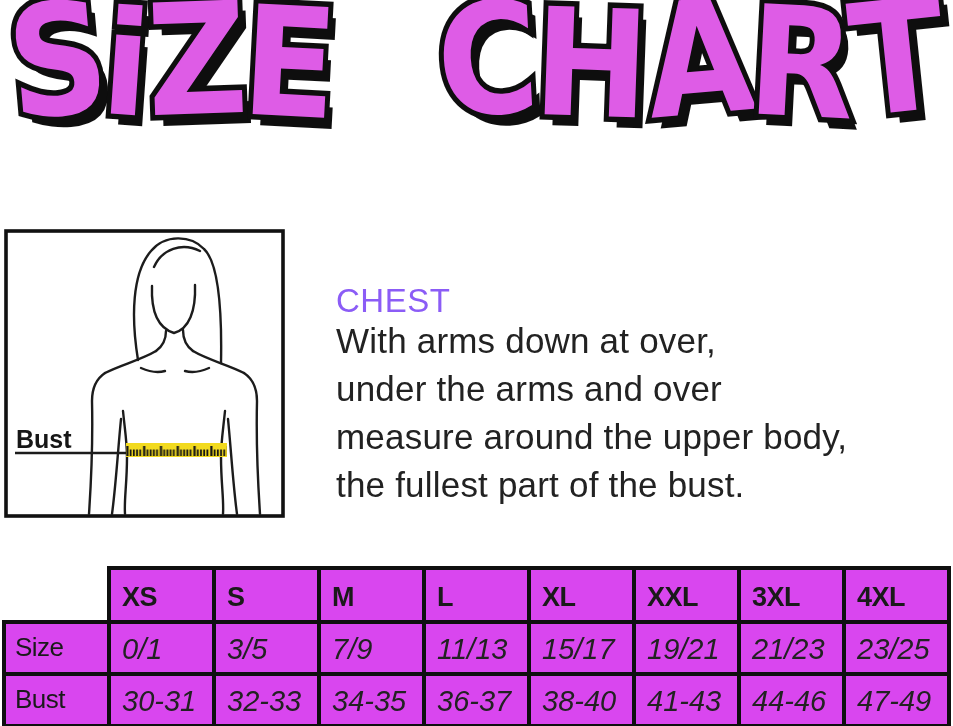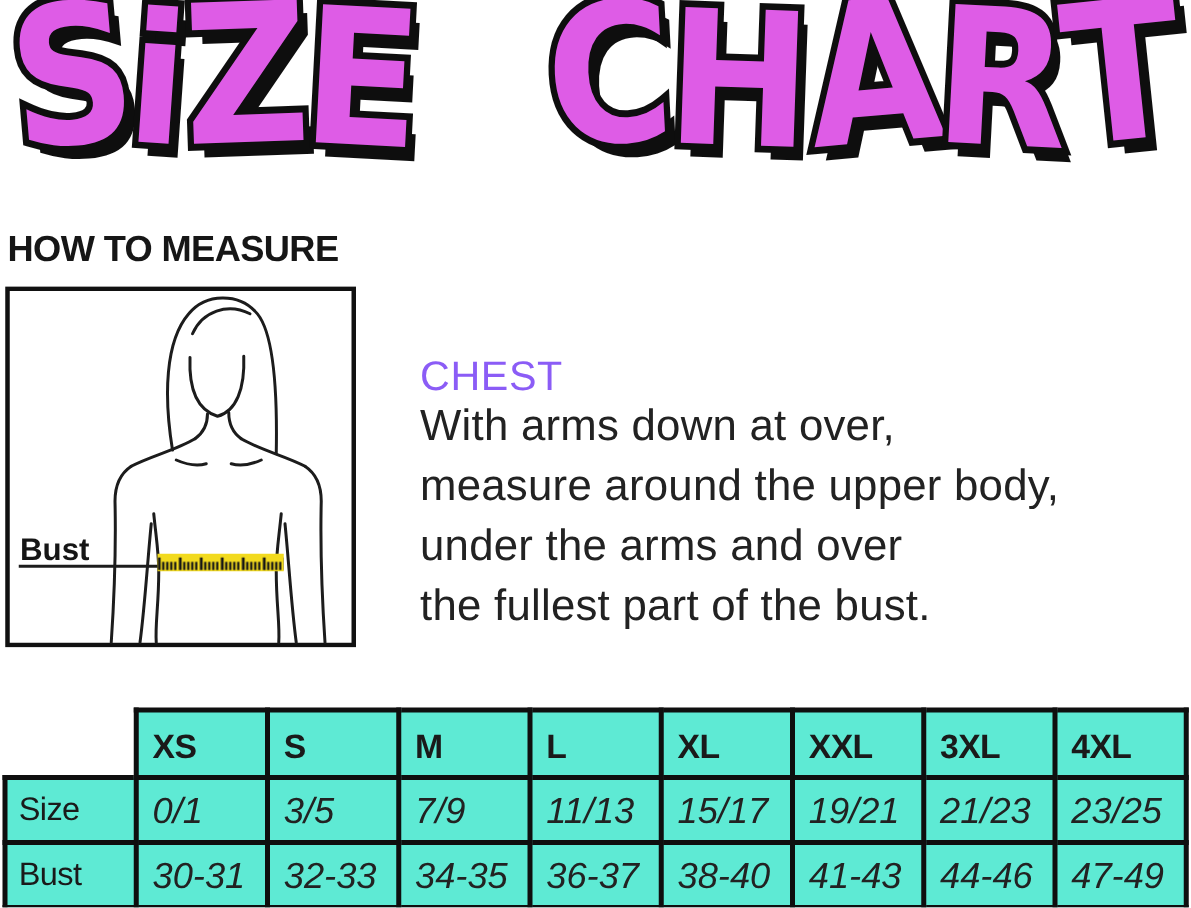--- a/index.html
+++ b/index.html
@@ -96,21 +96,21 @@
     position: absolute;
     left: 2px;
     top: 566px;
     border-collapse: collapse;
     table-layout: fixed;
   }
   .size-table td, .size-table th {
     border: 4px solid #0f0f0f;
     vertical-align: bottom;
     text-align: left;
-    background: #5eead4;
+    background: #d946ef;
   }
   .size-table .corner { border: none; background: transparent; }
   .size-table col { width: 105px; }
   .hdr-row { height: 54px; }
   .size-row { height: 52px; }
   .bust-row { height: 52px; }
   .col-hdr {
     font-size: 27px;
     font-weight: bold;
     padding: 0 0 7px 11px;
@@ -146,21 +146,20 @@
       </div>
     <div class="title-word w2">
         <span class="bubble-letter">C</span>
         <span class="bubble-letter">H</span>
         <span class="bubble-letter">A</span>
         <span class="bubble-letter">R</span>
         <span class="bubble-letter">T</span>
       </div>
   </div>
 
-  <div class="how-heading">HOW TO MEASURE</div>
 
   <svg class="figure-box" viewBox="0 0 281 289" xmlns="http://www.w3.org/2000/svg">
     <defs>
       <pattern id="tickpat" x="122" y="214" width="16.8" height="14" patternUnits="userSpaceOnUse">
         <line x1="1.4" y1="3" x2="1.4" y2="13" stroke="#151515" stroke-width="2.2"></line>
         <line x1="4.6" y1="6.5" x2="4.6" y2="13" stroke="#151515" stroke-width="1.8"></line>
         <line x1="7.8" y1="6.5" x2="7.8" y2="13" stroke="#151515" stroke-width="1.8"></line>
         <line x1="11.0" y1="6.5" x2="11.0" y2="13" stroke="#151515" stroke-width="1.8"></line>
         <line x1="14.2" y1="6.5" x2="14.2" y2="13" stroke="#151515" stroke-width="1.8"></line>
       </pattern>
@@ -198,22 +197,22 @@
     <rect x="122" y="214" width="101" height="14" fill="#F2DA1E"></rect>
     <rect x="122" y="214" width="101" height="14" fill="url(#tickpat)"></rect>
 
     <line x1="11" y1="224" x2="122" y2="224" stroke="#1c1c1c" stroke-width="2.4"></line>
     <text x="12" y="219" font-family="Liberation Sans, sans-serif" font-size="25" font-weight="bold" fill="#161616">Bust</text>
   </svg>
 
   <div class="chest-block">
     <div class="chest-heading">CHEST</div>
     <div class="chest-line">With arms down at over,</div>
+    <div class="chest-line">under the arms and over</div>
     <div class="chest-line">measure around the upper body,</div>
-    <div class="chest-line">under the arms and over</div>
     <div class="chest-line">the fullest part of the bust.</div>
   </div>
 
   <table class="size-table">
     <colgroup>
       <col>
         <col>
         <col>
         <col>
         <col>

